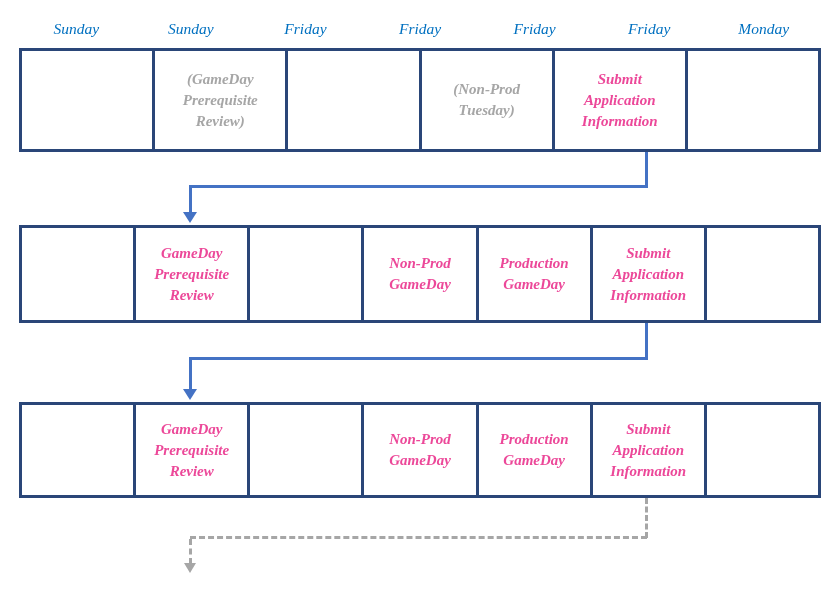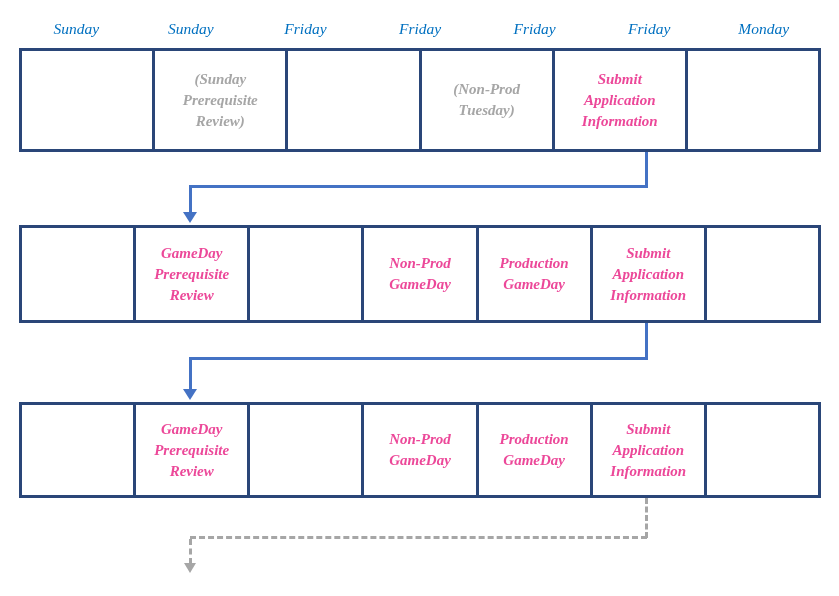--- a/index.html
+++ b/index.html
@@ -97,21 +97,21 @@
     <span class="day">Friday</span>
     <span class="day">Friday</span>
     <span class="day">Friday</span>
     <span class="day">Friday</span>
     <span class="day">Monday</span>
   </div>
 
   <div class="week-table week-1">
     <div class="cell"></div>
     <div class="cell">
-      <span class="cell-text tentative">(Sunday Prerequisite Review)</span>
+      <span class="cell-text tentative">(GameDay Prerequisite Review)</span>
     </div>
     <div class="cell"></div>
     <div class="cell">
       <span class="cell-text tentative">(Non-Prod Tuesday)</span>
     </div>
     <div class="cell">
       <span class="cell-text active">Submit Application Information</span>
     </div>
     <div class="cell"></div>
   </div>

